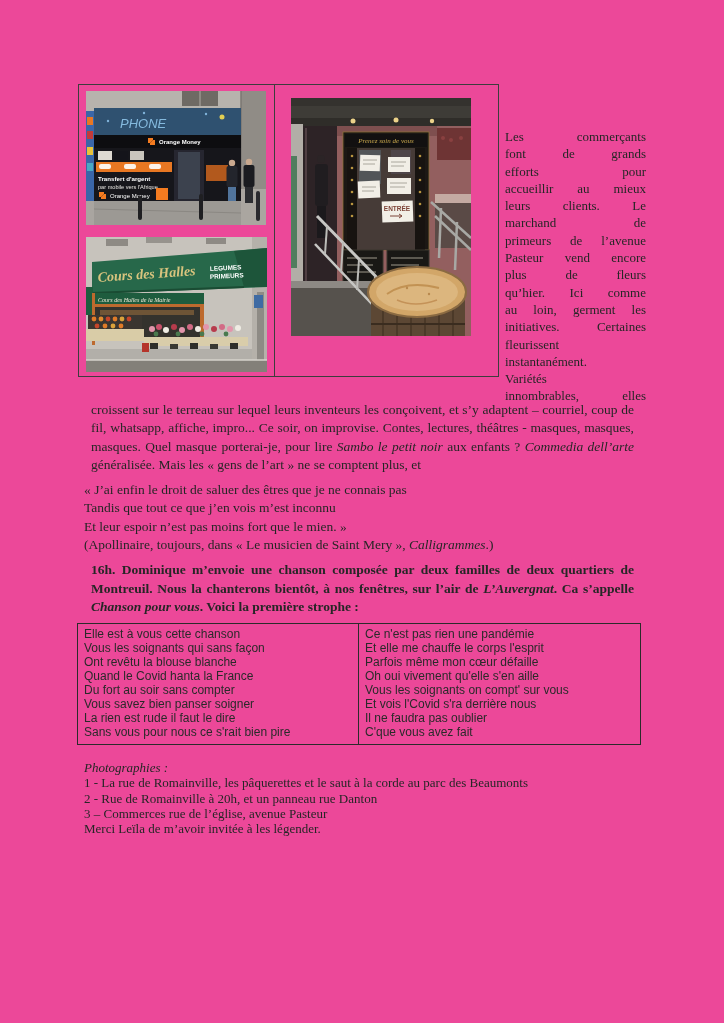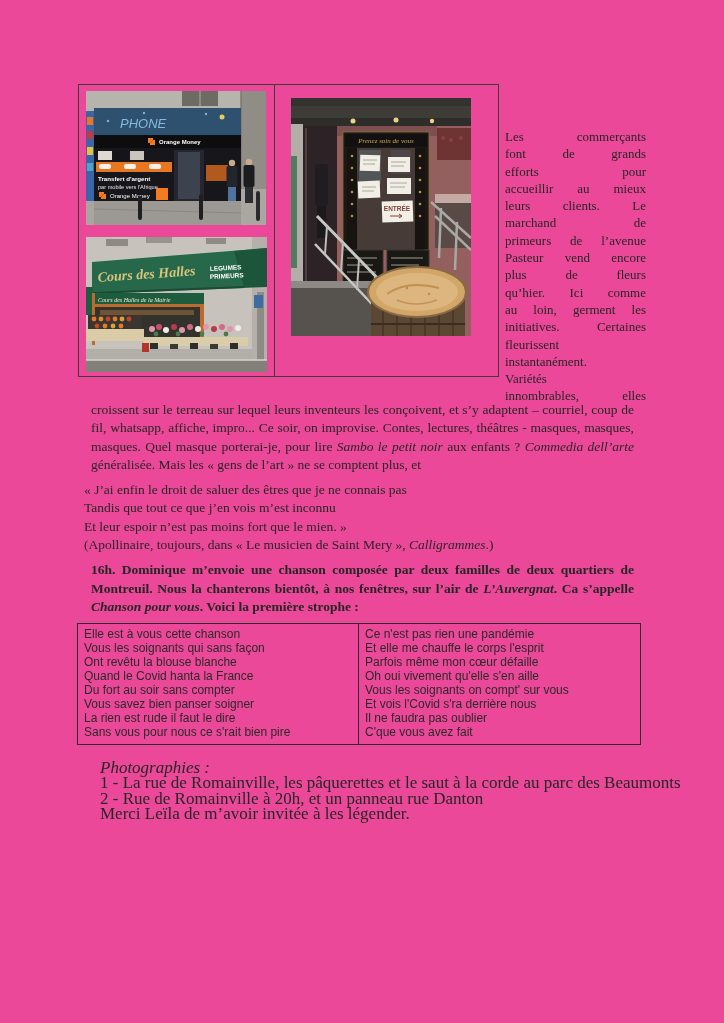--- a/index.html
+++ b/index.html
@@ -30,21 +30,21 @@
 
   .song-table{border-collapse:collapse;table-layout:fixed;width:564px;
               margin:4px 0 0 -7px;}
   .song-table td{border:1px solid #2b2b2b;vertical-align:top;
                  padding:3px 6px 5px 6px;
                  font-family:"Liberation Sans",sans-serif;
                  font-size:12px;line-height:14px;color:#2a2a2a;}
   .song-table .c1{width:281px;}
   .lyric{white-space:nowrap;}
 
-  .captions{margin-top:15px;font-size:17px;line-height:15.2px;white-space:nowrap;margin-left:16px;}
+  .captions{margin-top:15px;font-size:13px;line-height:15.2px;white-space:nowrap;}
   .captions .head{font-style:italic;}
 </style>
 </head>
 <body>
 
 <div class="page">
 
   <div class="photo-table">
     <div class="cell cell-left">
 
@@ -344,17 +344,18 @@
           <div class="lyric">C'que vous avez fait</div>
         </td>
       </tr>
       </tbody>
     </table>
 
     <div class="captions">
       <div class="head">Photographies :</div>
       <div>1 - La rue de Romainville, les pâquerettes et le saut à la corde au parc des Beaumonts</div>
       <div>2 - Rue de Romainville à 20h, et un panneau rue Danton</div>
+      <div>3 – Commerces rue de l’église, avenue Pasteur</div>
       <div>Merci Leïla de m’avoir invitée à les légender.</div>
     </div>
   </div>
 
 </div>
 
 </body></html>

